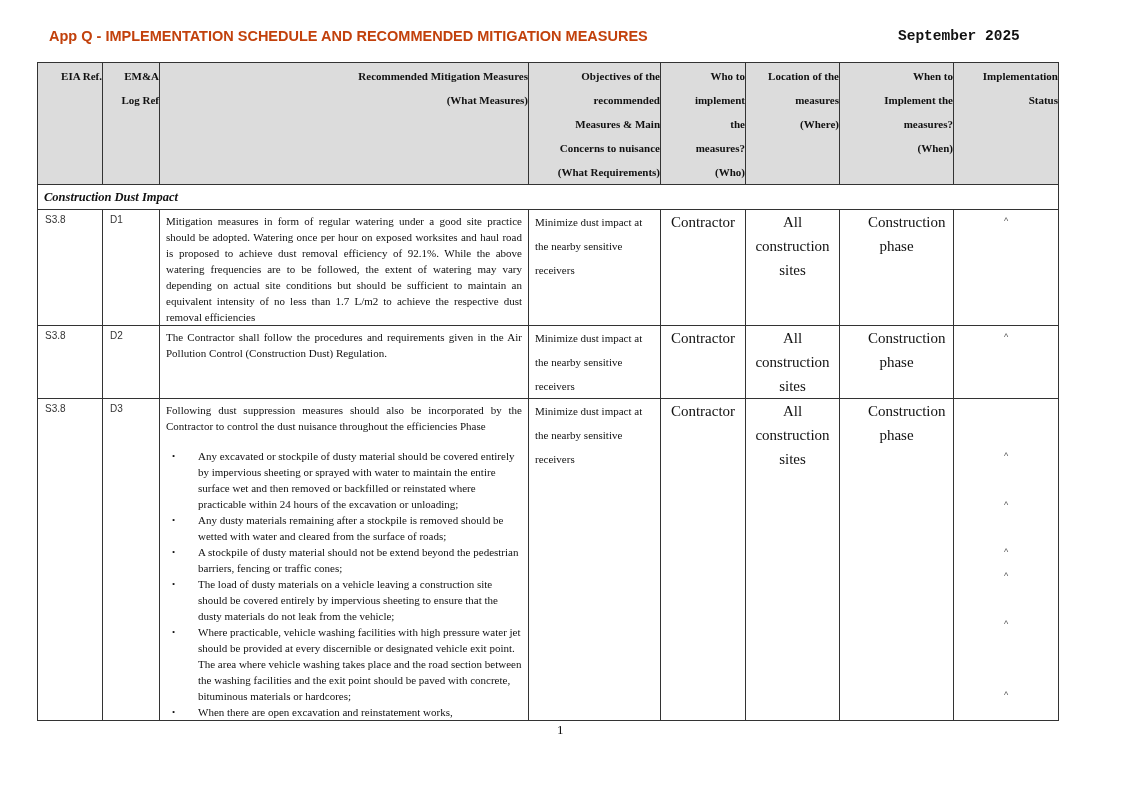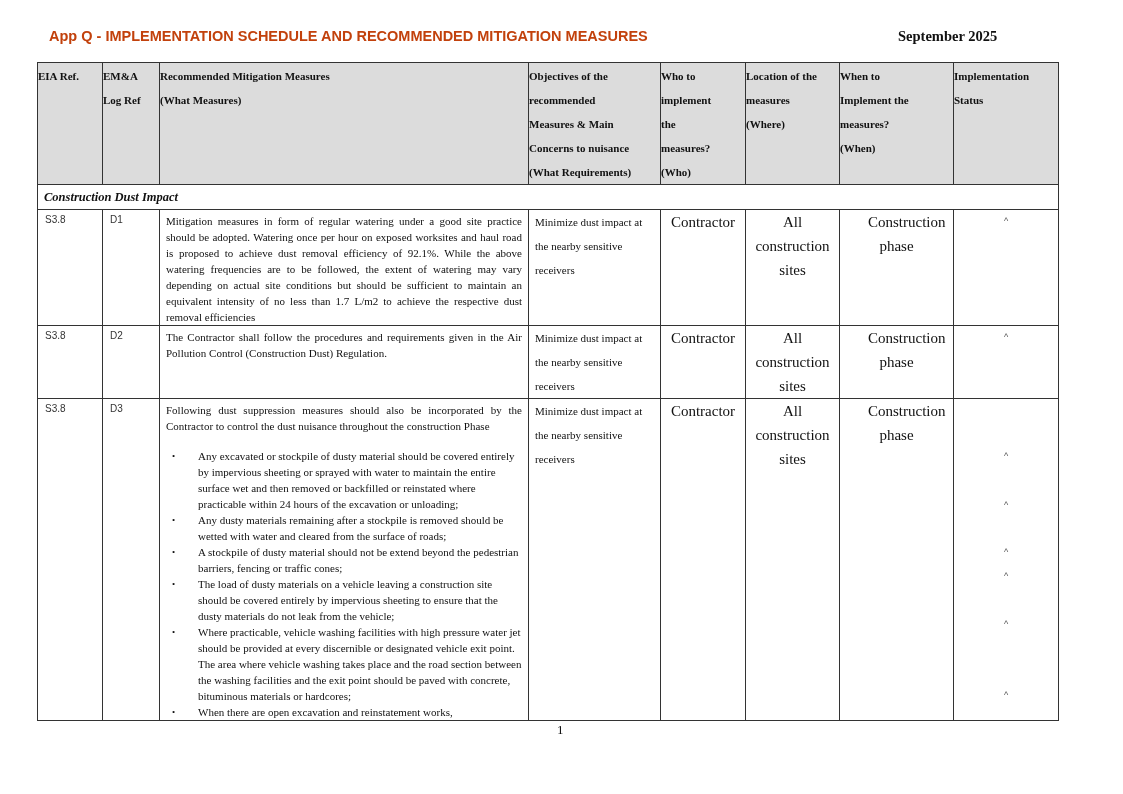--- a/index.html
+++ b/index.html
@@ -1,21 +1,21 @@
 <!DOCTYPE html>
 <html><head>
 <meta charset="utf-8">
 <style>
   html, body { margin: 0; padding: 0; background: #ffffff; }
   body { width: 1123px; height: 794px; position: relative; overflow: hidden; font-family: "Liberation Serif", serif; color: #111; }
   .hdr-title { position: absolute; left: 49px; top: 28px; font-family: "Liberation Sans", sans-serif; font-weight: bold; font-size: 14.5px; color: #c2410c; letter-spacing: 0; }
-  .hdr-date { position: absolute; left: 898px; top: 28px; font-family: Liberation Serif, serif; font-weight: bold; font-size: 14.5px; color: #111; }
+  .hdr-date { position: absolute; left: 898px; top: 28px; font-family: Liberation Mono, monospace; font-weight: bold; font-size: 14.5px; color: #111; }
   table.main { position: absolute; left: 37px; top: 62px; width: 1021px; border-collapse: collapse; table-layout: fixed; font-size: 11px; }
   table.main td, table.main th { border: 1.3px solid #333; vertical-align: top; padding: 0; }
-  th { background: #dcdcdc; font-weight: bold; font-size: 11px; text-align: left; line-height: 24px; padding-top: 1px !important; height: 118px; }
+  th { background: #dcdcdc; font-weight: bold; font-size: 11px; text-align: right; line-height: 24px; padding-top: 1px !important; height: 118px; }
   th .hl { display: block; }
   .section-row td { height: 24px; font-weight: bold; font-style: italic; font-size: 12.5px; padding-left: 6px !important; line-height: 24px; margin-top: 28px; }
   .ref { font-family: "Liberation Sans", sans-serif; font-size: 10px; color: #333; padding: 4px 0 0 7px !important; }
   .measure { text-align: justify; font-size: 11px; line-height: 16px; padding: 3px 6px 0 6px !important; }
   .obj { font-size: 11px; line-height: 24px; padding: 0 4px 0 6px !important; }
   .ctr { text-align: center; font-size: 15px; line-height: 24px; }
   .status { text-align: center; font-family: "Liberation Sans", sans-serif; font-size: 9px; color: #555; }
   .bullets { margin: 14px 0 0 0; padding: 0; list-style: none; }
   .bullets li { position: relative; padding-left: 32px; text-align: left; line-height: 16px; }
   .bullets li .b { position: absolute; left: 6px; top: 0; font-size: 9px; }
@@ -108,21 +108,21 @@
       <td class="ctr">Contractor</td>
       <td class="ctr" style="padding:0 8px">All construction sites</td>
       <td class="ctr" style="padding:0 28px">Construction phase</td>
       <td class="status" style="padding-top:6px">^</td>
     </tr>
 
     <tr style="height:320px">
       <td class="ref">S3.8</td>
       <td class="ref">D3</td>
       <td class="measure">
-        <div>Following dust suppression measures should also be incorporated by the Contractor to control the dust nuisance throughout the construction Phase</div>
+        <div>Following dust suppression measures should also be incorporated by the Contractor to control the dust nuisance throughout the efficiencies Phase</div>
         <ul class="bullets">
           <li><span class="b">•</span><span>Any excavated or stockpile of dusty material should be covered entirely by impervious sheeting or sprayed with water to maintain the entire surface wet and then removed or backfilled or reinstated where practicable within 24 hours of the excavation or unloading;</span></li>
           <li><span class="b">•</span><span>Any dusty materials remaining after a stockpile is removed should be wetted with water and cleared from the surface of roads;</span></li>
           <li><span class="b">•</span><span>A stockpile of dusty material should not be extend beyond the pedestrian barriers, fencing or traffic cones;</span></li>
           <li><span class="b">•</span><span>The load of dusty materials on a vehicle leaving a construction site should be covered entirely by impervious sheeting to ensure that the dusty materials do not leak from the vehicle;</span></li>
           <li><span class="b">•</span><span>Where practicable, vehicle washing facilities with high pressure water jet should be provided at every discernible or designated vehicle exit point. The area where vehicle washing takes place and the road section between the washing facilities and the exit point should be paved with concrete, bituminous materials or hardcores;</span></li>
           <li><span class="b">•</span><span>When there are open excavation and reinstatement works,</span></li>
         </ul>
       </td>
       <td class="obj">Minimize dust impact at the nearby sensitive receivers</td>

